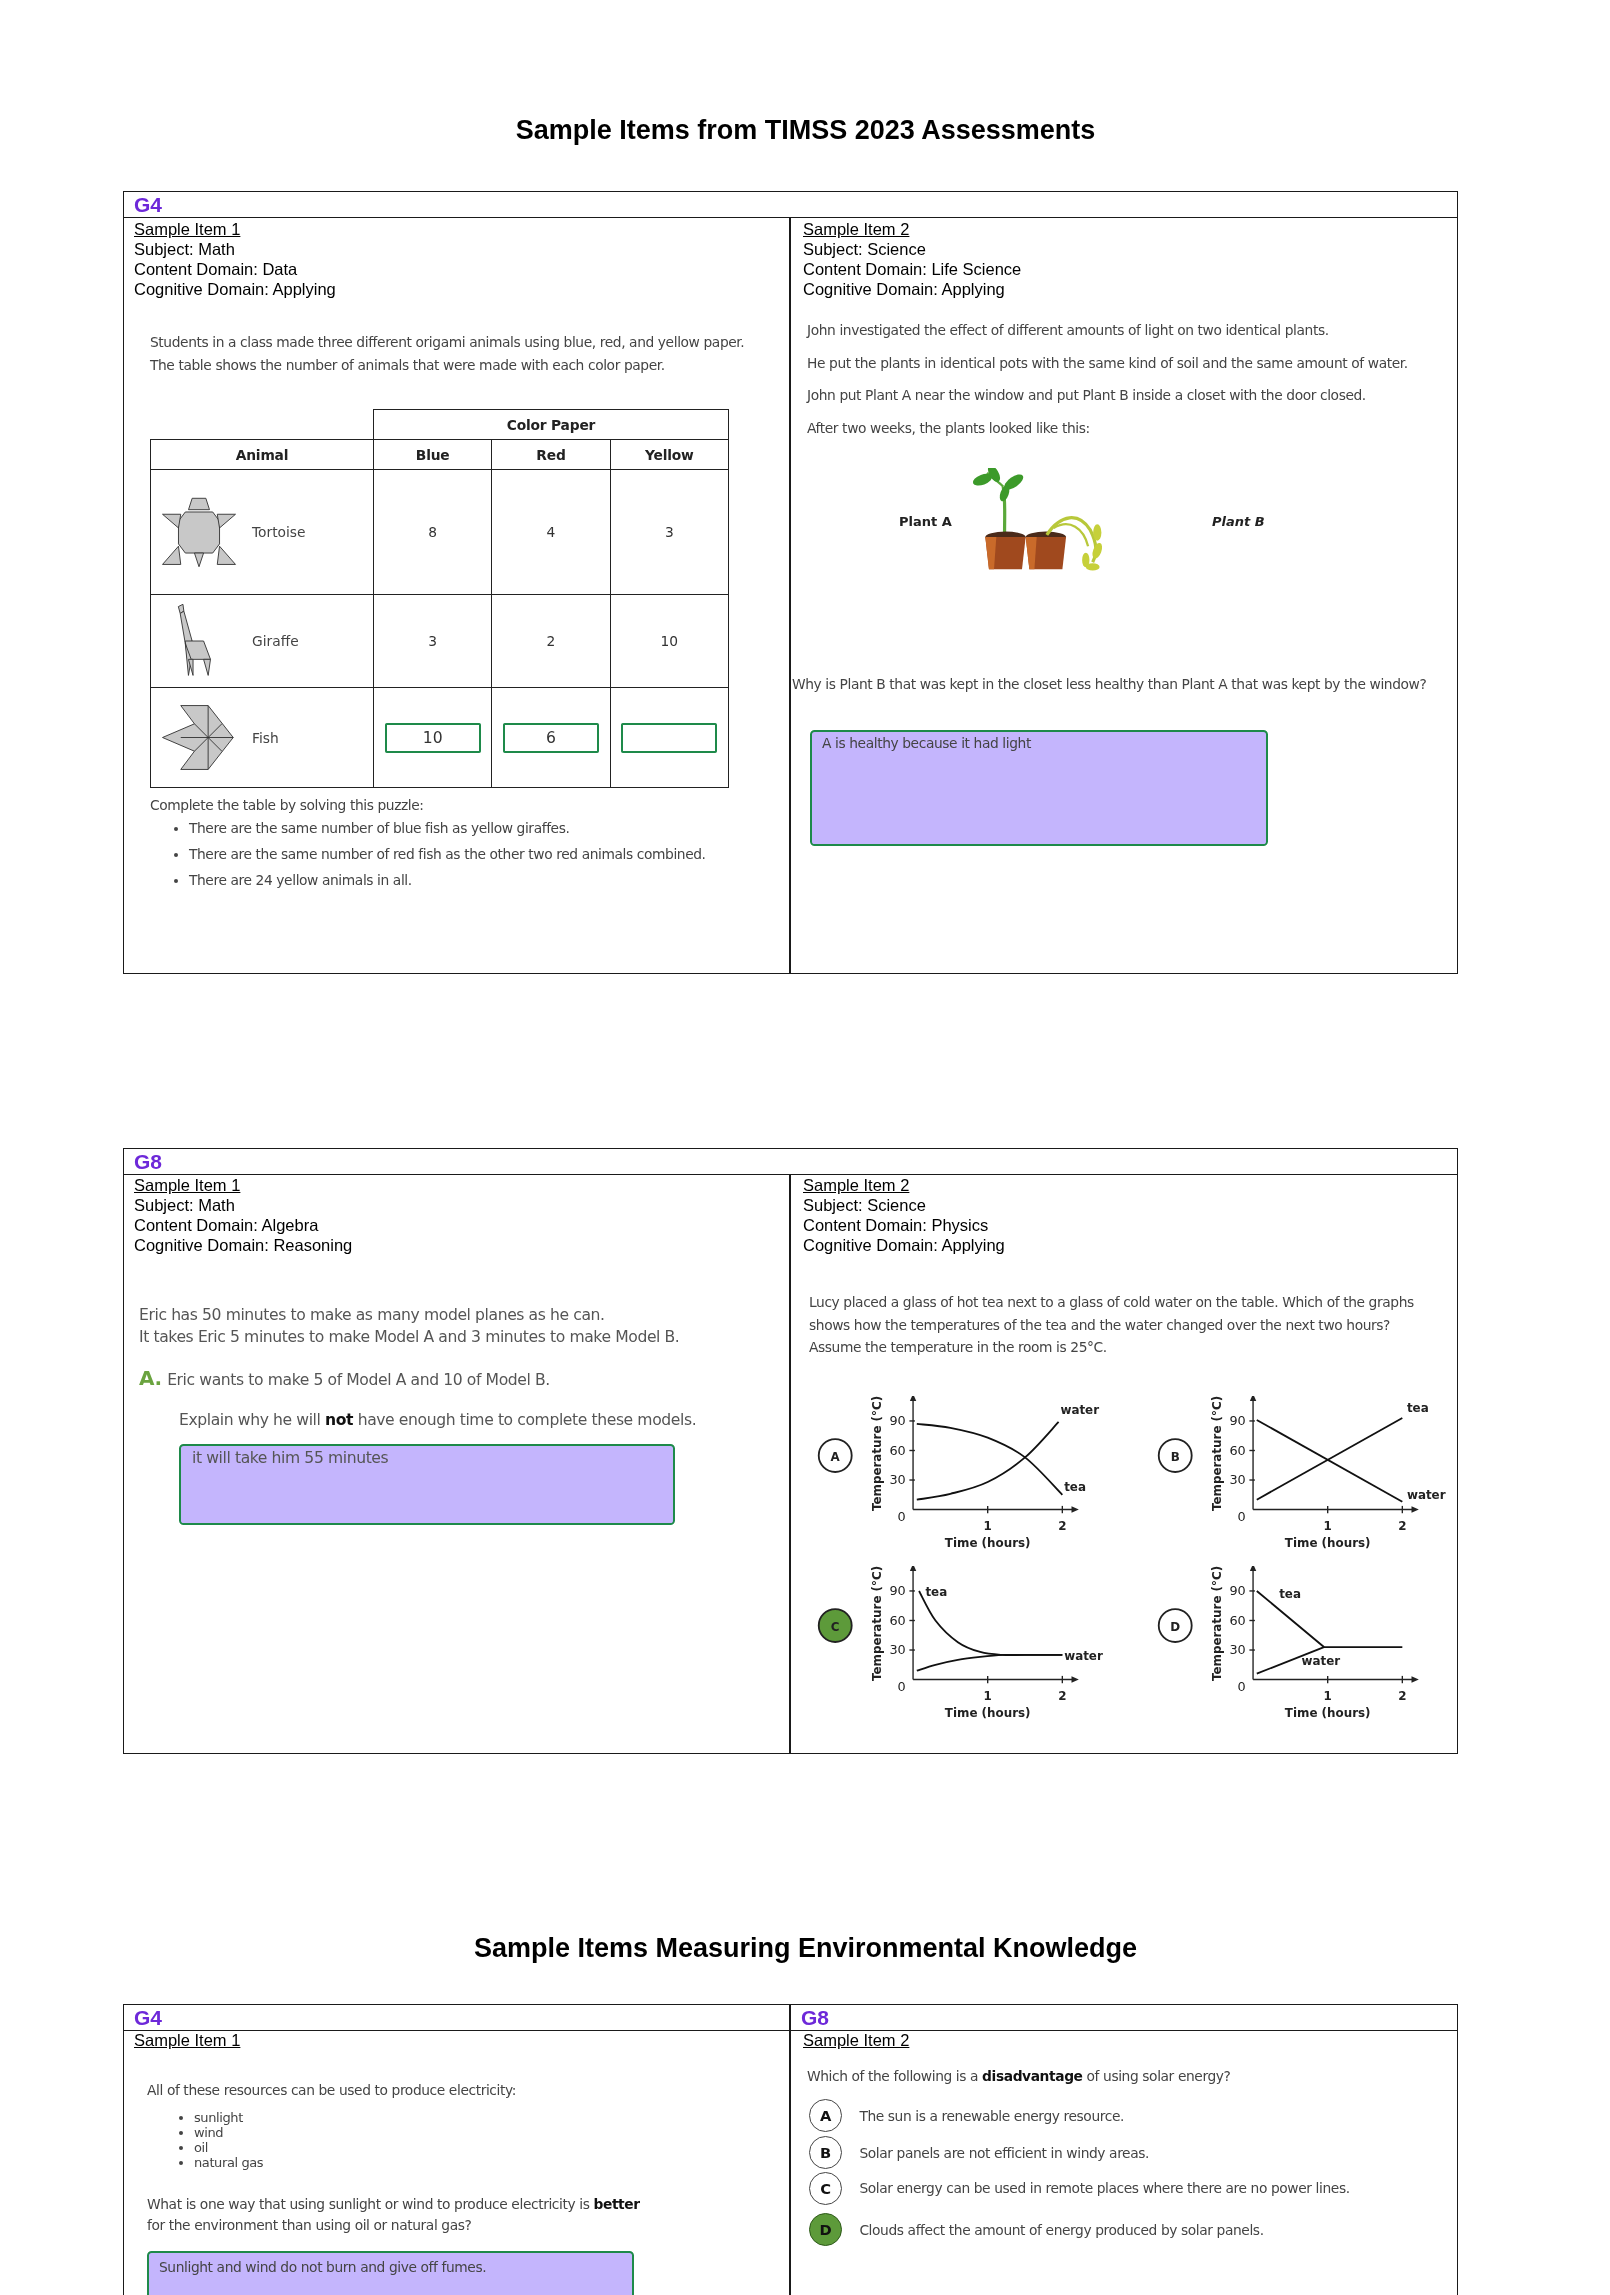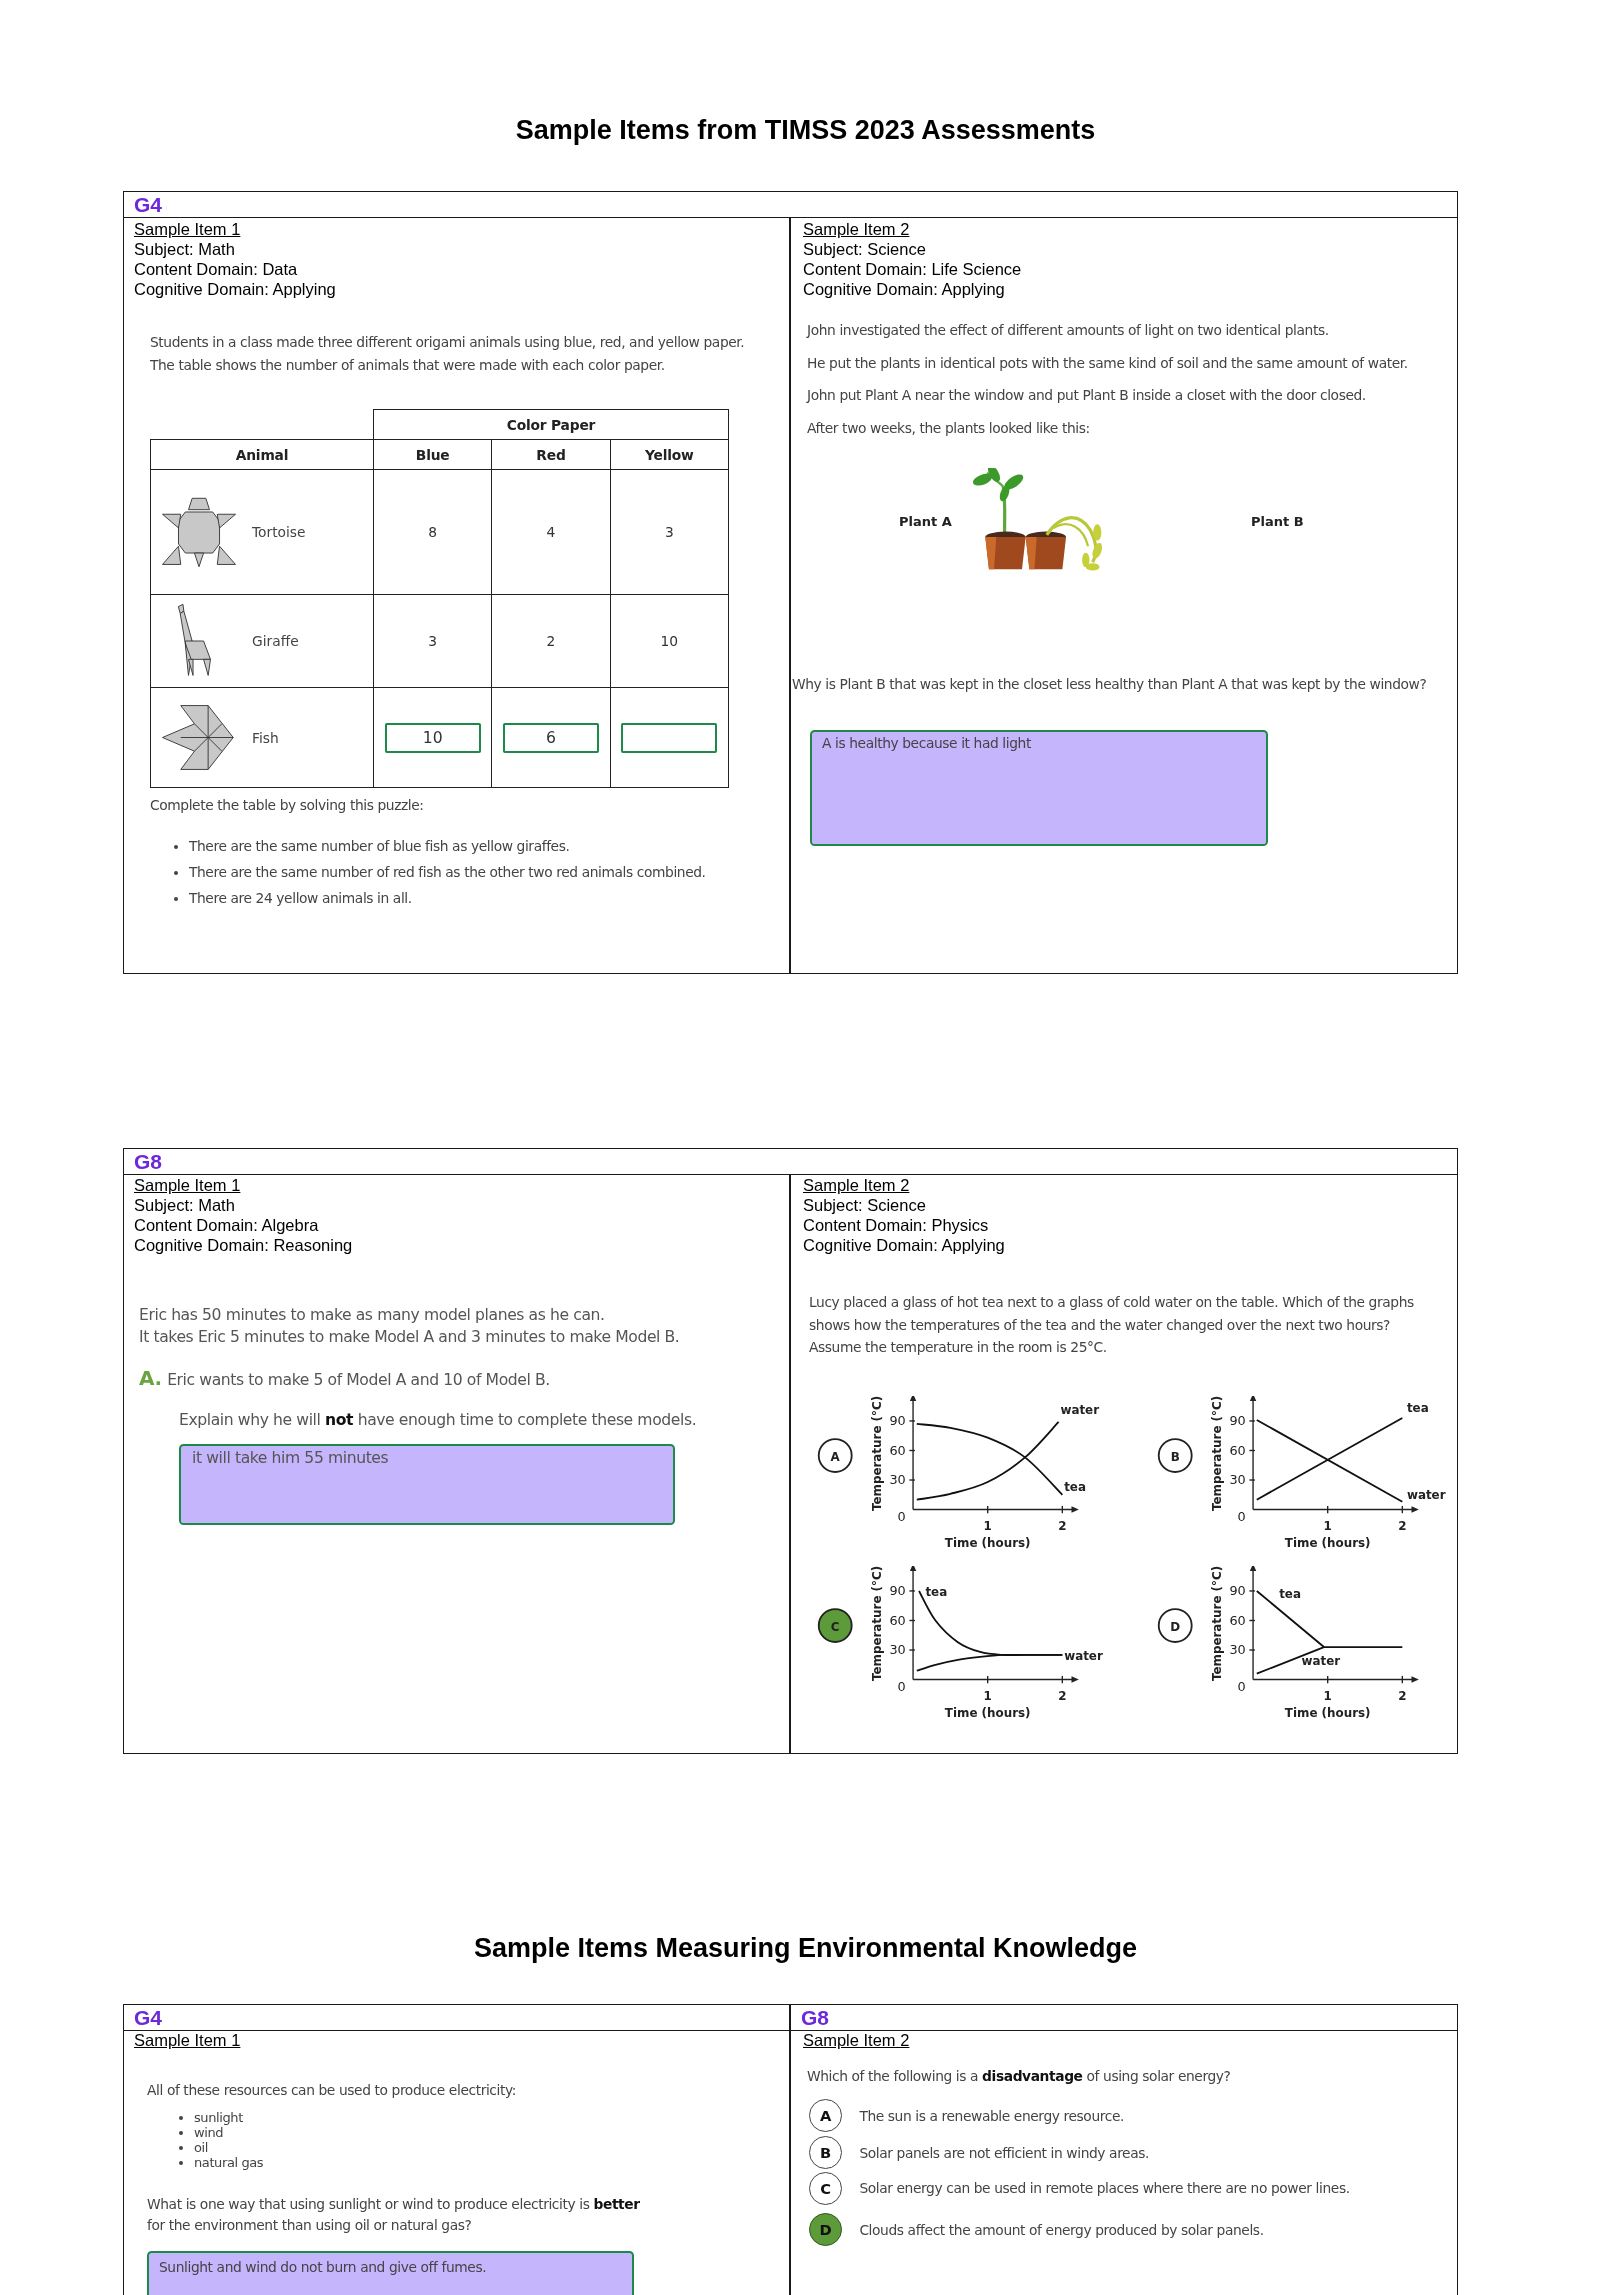--- a/index.html
+++ b/index.html
@@ -157,21 +157,21 @@
       </div>
     </td>
     <td><span class="fish-input">10</span></td>
     <td><span class="fish-input">6</span></td>
     <td><span class="fish-input"></span></td>
   </tr>
 </tbody>
   </table>
 
 <div class="q" style="left:150px; top:794px; width:597px;">
-  <div style="margin-bottom:18px;">Complete the table by solving this puzzle:</div>
+  <div style="margin-bottom:0;">Complete the table by solving this puzzle:</div>
   <ul class="bullets">
     <li>There are the same number of blue fish as yellow giraffes.</li>
     <li style="line-height:22.5px;">There are the same number of red fish as the other two red animals combined.</li>
     <li>There are 24 yellow animals in all.</li>
   </ul>
 </div>
 
 <div class="meta" style="left:803px; top:219px;">
   <span class="u">Sample Item 2</span>
   <span>Subject: Science</span>
@@ -204,21 +204,21 @@
   <polygon points="154,150 178,150 173,220 162,220" fill="#c96a2a"></polygon>
 
   <path d="M 200 145 C 230 100 270 95 295 135 C 310 165 310 185 300 205" stroke="#b8c83a" stroke-width="7" fill="none"></path>
   <path d="M 215 130 C 250 110 280 130 290 170" stroke="#b8c83a" stroke-width="5" fill="none"></path>
   <ellipse cx="310" cy="140" rx="9" ry="18" fill="#c6d03a"></ellipse>
   <ellipse cx="310" cy="180" rx="9" ry="18" fill="#c6d03a" transform="rotate(20 310 180)"></ellipse>
   <ellipse cx="285" cy="200" rx="8" ry="16" fill="#c6d03a"></ellipse>
   <ellipse cx="300" cy="215" rx="15" ry="8" fill="#c6d03a"></ellipse>
 </svg>
 <div class="plant-label" style="left:899px; top:514px;">Plant A</div>
-<div class="plant-label" style="left:1251px; top:514px;">Plant B</div>
+<div class="plant-label" style="left:1212px; top:514px;font-style:italic;">Plant B</div>
 
 <div class="q" style="left:792px; top:673px; width:647px;">Why is Plant B that was kept in the closet less healthy than Plant A that was kept by the window?</div>
 <div class="answer-box" style="left:810px; top:730px; width:458px; height:116px;">A is healthy because it had light</div>
 
 <div class="grid" style="top:1148px; height:606px;">
   <div class="hdr">
     <div class="hdr-text" style="left:10px;">G8</div>
   </div>
   <div class="vdiv" style="left:665px; top:26px; bottom:0;"></div>
 </div>

